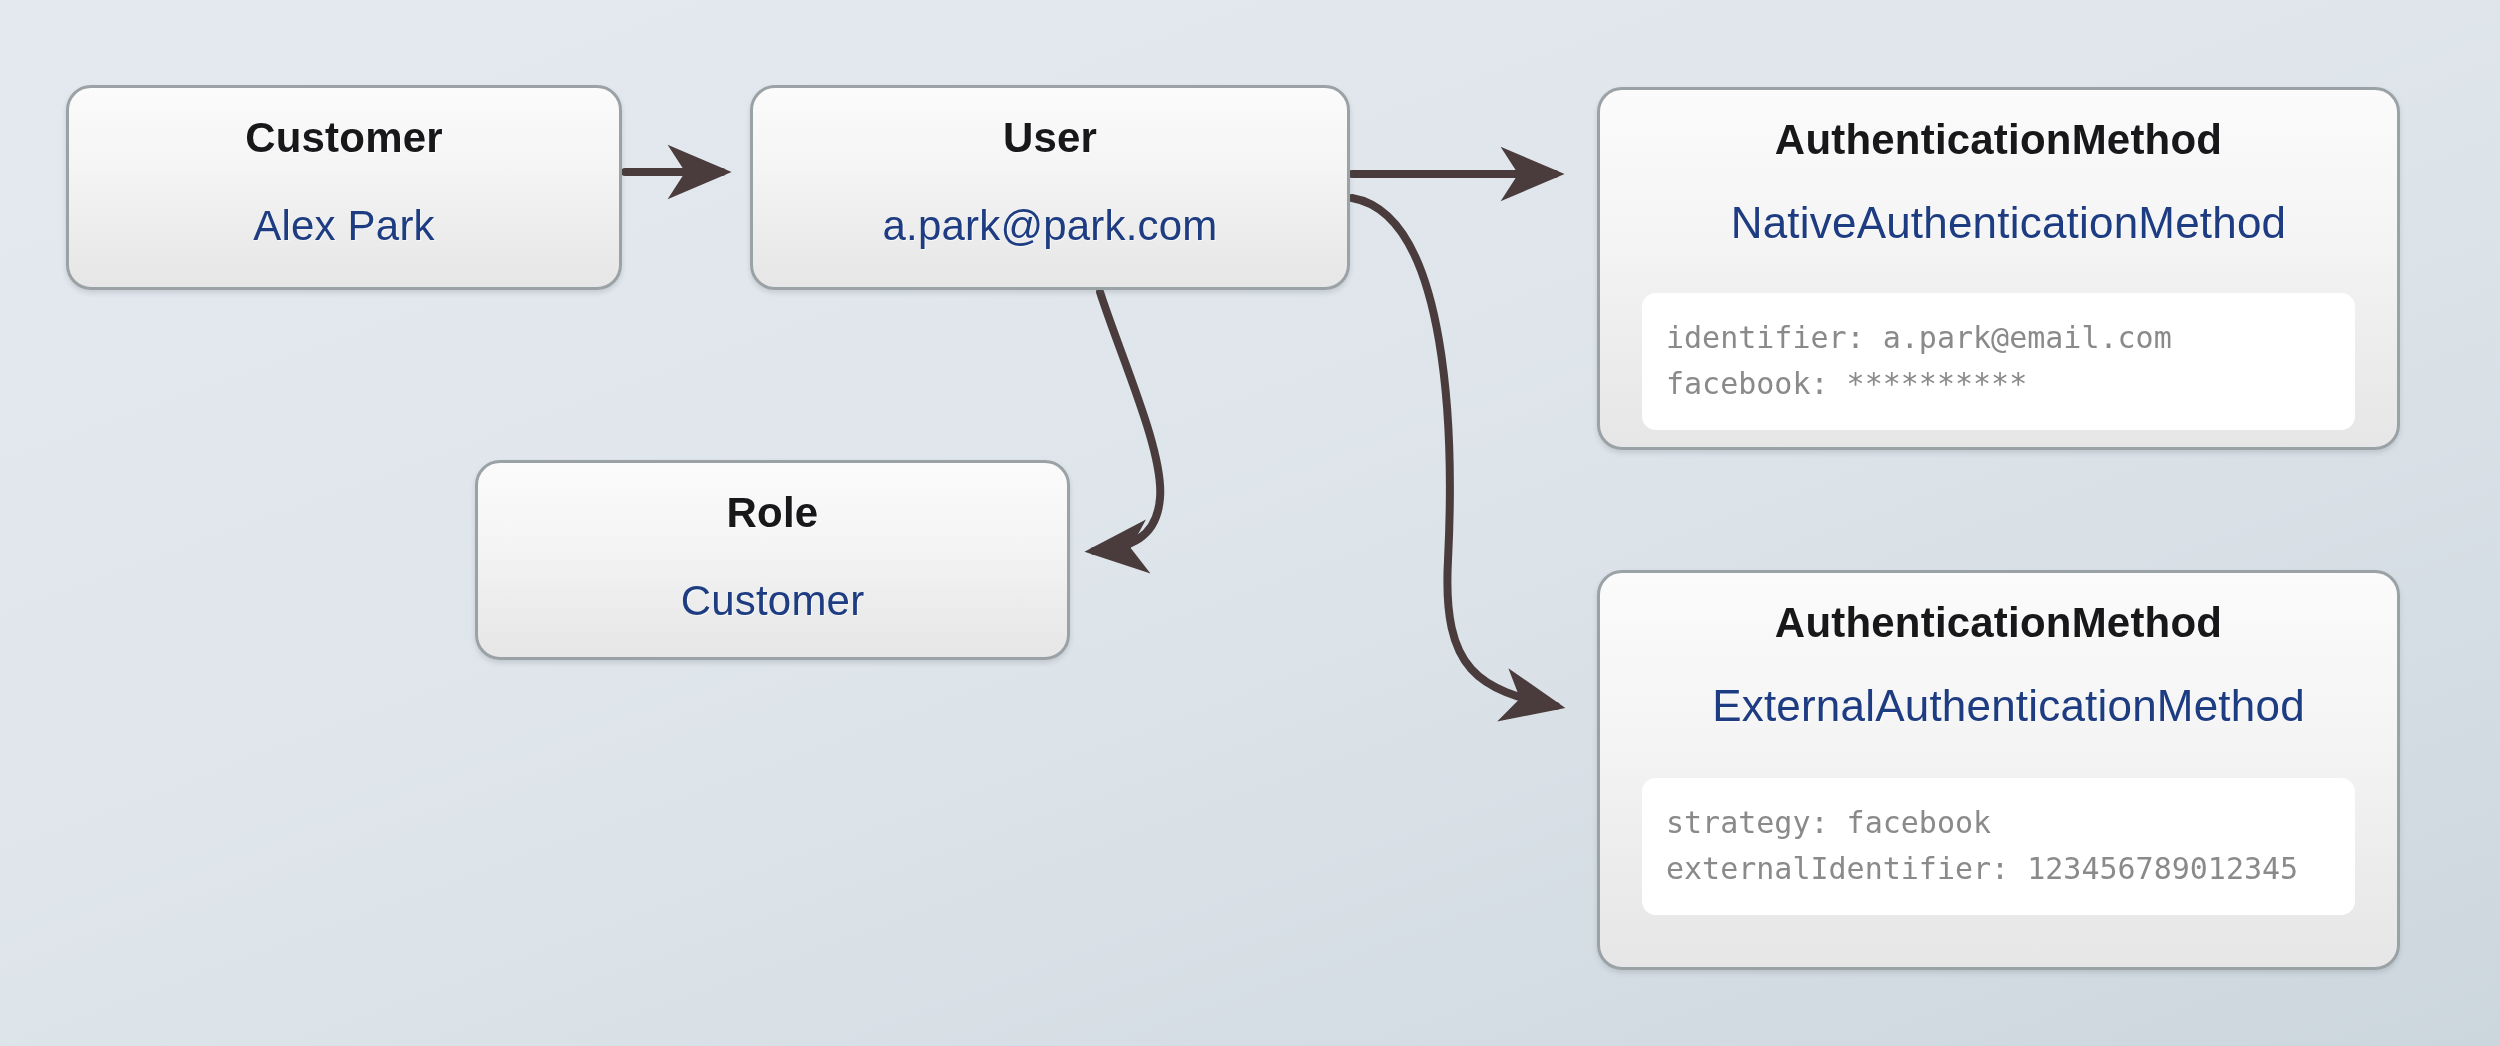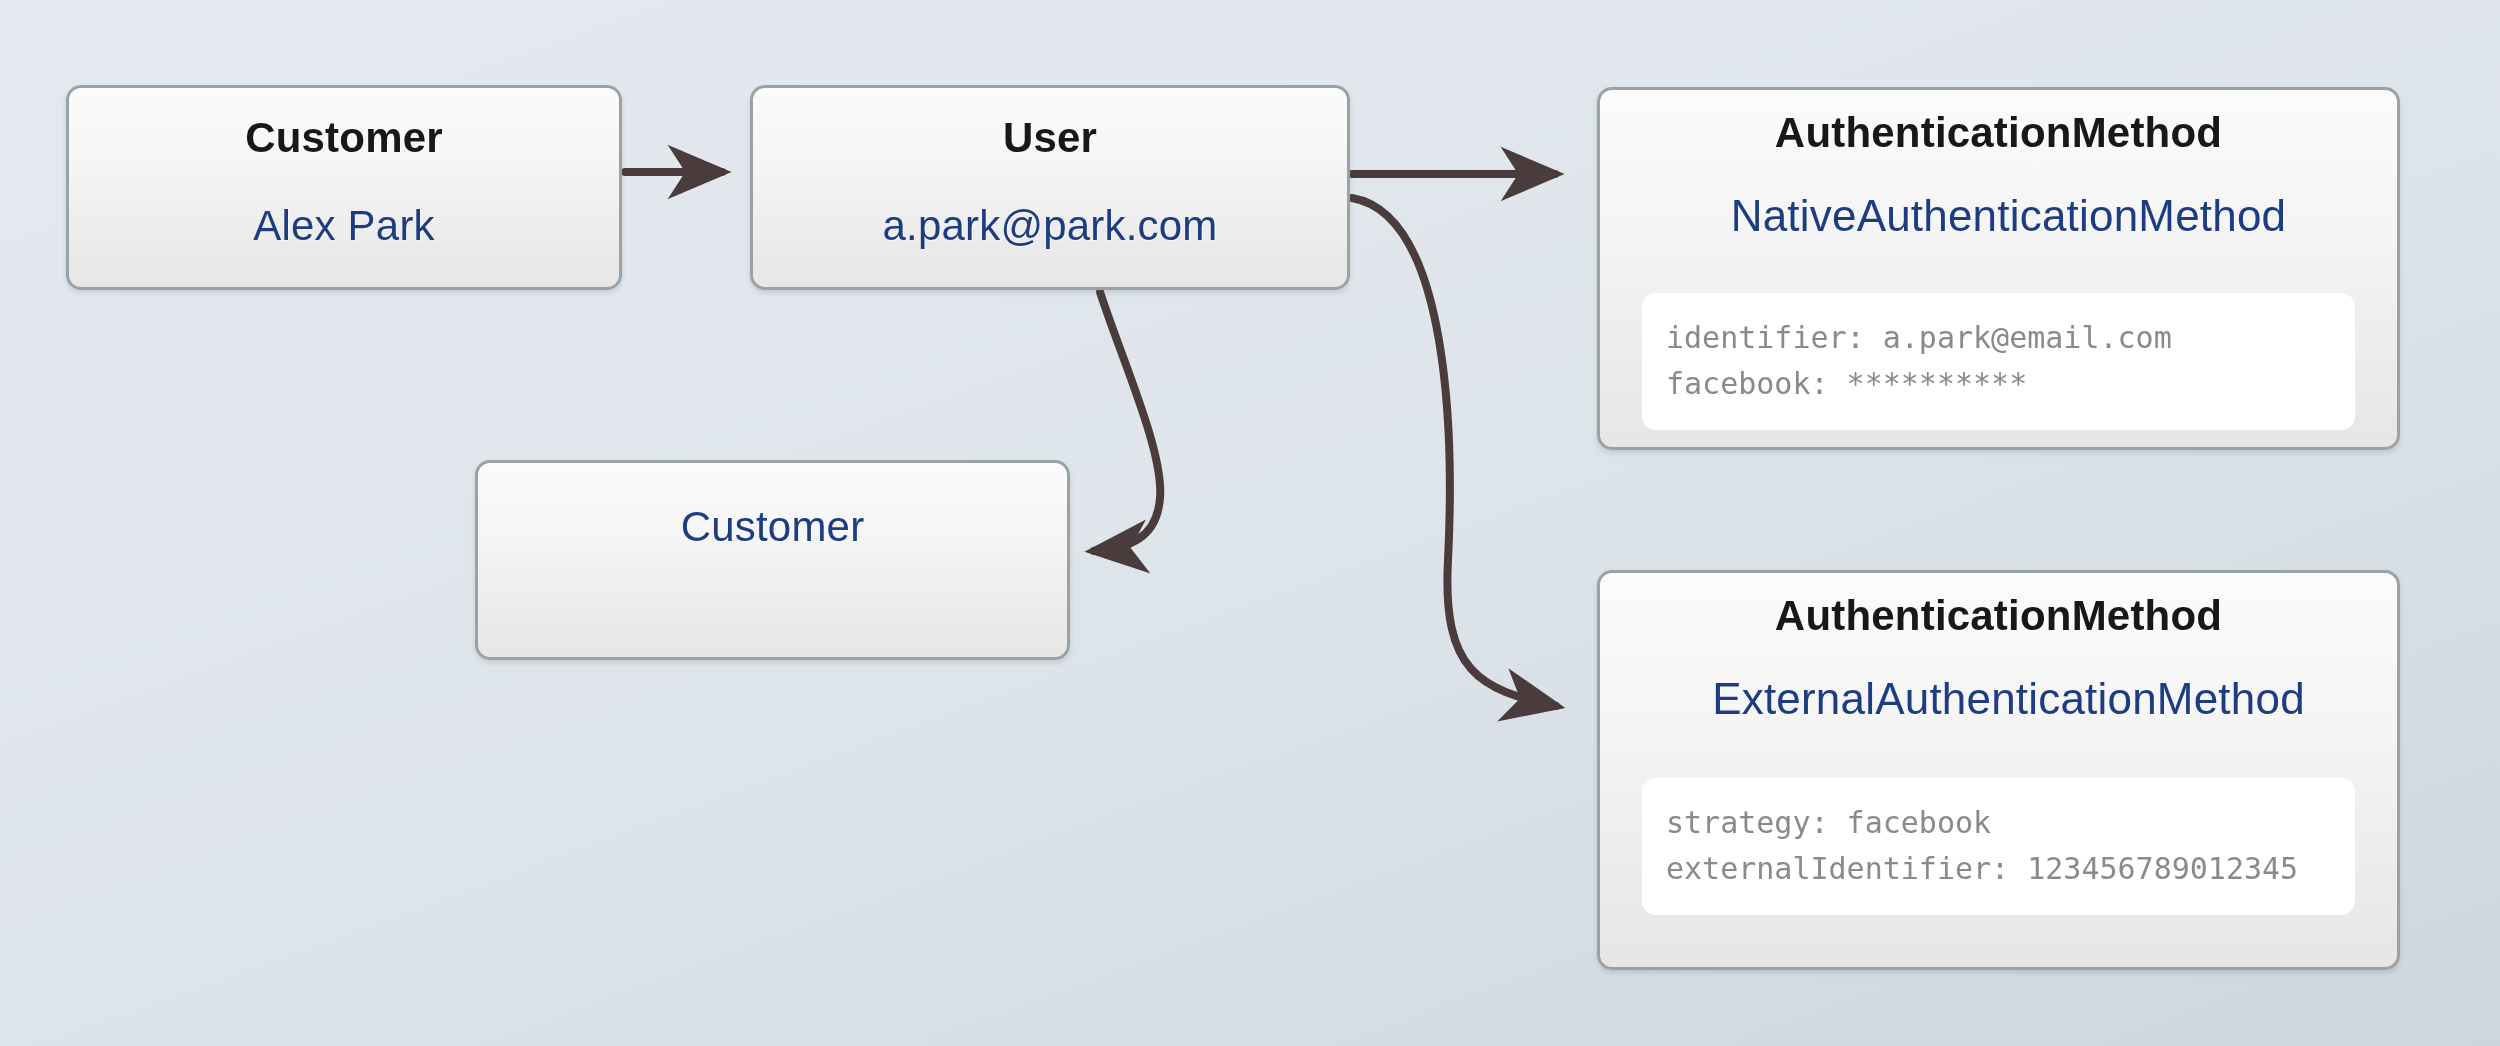--- a/index.html
+++ b/index.html
@@ -15,21 +15,21 @@
     font-family: "Liberation Sans", sans-serif;
     background:
       linear-gradient(160deg, #e3e9ee 0%, #e1e7ed 28%, #dde4ea 52%, #d6dee5 76%, #ccd6dd 100%);
   }
 
   
   .node {
     position: absolute;
     box-sizing: border-box;
     border: 3px solid #9aa2a6;
-    border-radius: 15px;
+    border-radius: 25px;
     background: linear-gradient(180deg, #fbfbfb 0%, #f5f5f5 38%, #ebebeb 78%, #e6e6e6 100%);
     box-shadow: 0 3px 5px rgba(90,100,110,0.20);
     text-align: center;
     overflow: hidden;
   }
   .node-title {
     color: #18181b;
     font-weight: bold;
     letter-spacing: 0.2px;
     text-shadow: 1px 1px 0 rgba(255,255,255,0.65);
@@ -39,21 +39,21 @@
     font-weight: normal;
     letter-spacing: 0.2px;
     text-shadow: 1px 1px 0 rgba(255,255,255,0.6);
   }
 
   
   .node-small .node-title { font-size: 42px; margin-top: 26px; }
   .node-small .node-value { font-size: 42px; margin-top: 40px; }
 
   
-  .node-big .node-title { font-size: 42px; margin-top: 19px; }
+  .node-big .node-title { font-size: 42px; margin-top: 26px; }
   .node-big .node-value { font-size: 44px; margin-top: 34px; padding-left: 20px; }
 
   .props {
     position: absolute;
     left: 42px;
     right: 42px;
     background: #ffffff;
     border-radius: 14px;
     padding: 22px 24px 24px 24px;
     box-sizing: border-box;
@@ -109,20 +109,21 @@
     <div class="node-title">Customer</div>
     <div class="node-value">Alex Park</div>
   </div>
 
   <div class="node node-small" style="left:750px; top:85px; width:600px; height:205px;text-align:center;">
     <div class="node-title">User</div>
     <div class="node-value">a.park@park.com</div>
   </div>
 
   <div class="node node-small" style="left:475px; top:460px; width:595px; height:200px;">
+    <div class="node-title">Role</div>
     <div class="node-value">Customer</div>
   </div>
 
   <div class="node node-big" style="left:1597px; top:87px; width:803px; height:363px;">
     <div class="node-title">AuthenticationMethod</div>
     <div class="node-value">NativeAuthenticationMethod</div>
     <div class="props" style="top:203px;">
       <div class="prop-line">identifier: a.park@email.com</div>
       <div class="prop-line">facebook: **********</div>
     </div>

